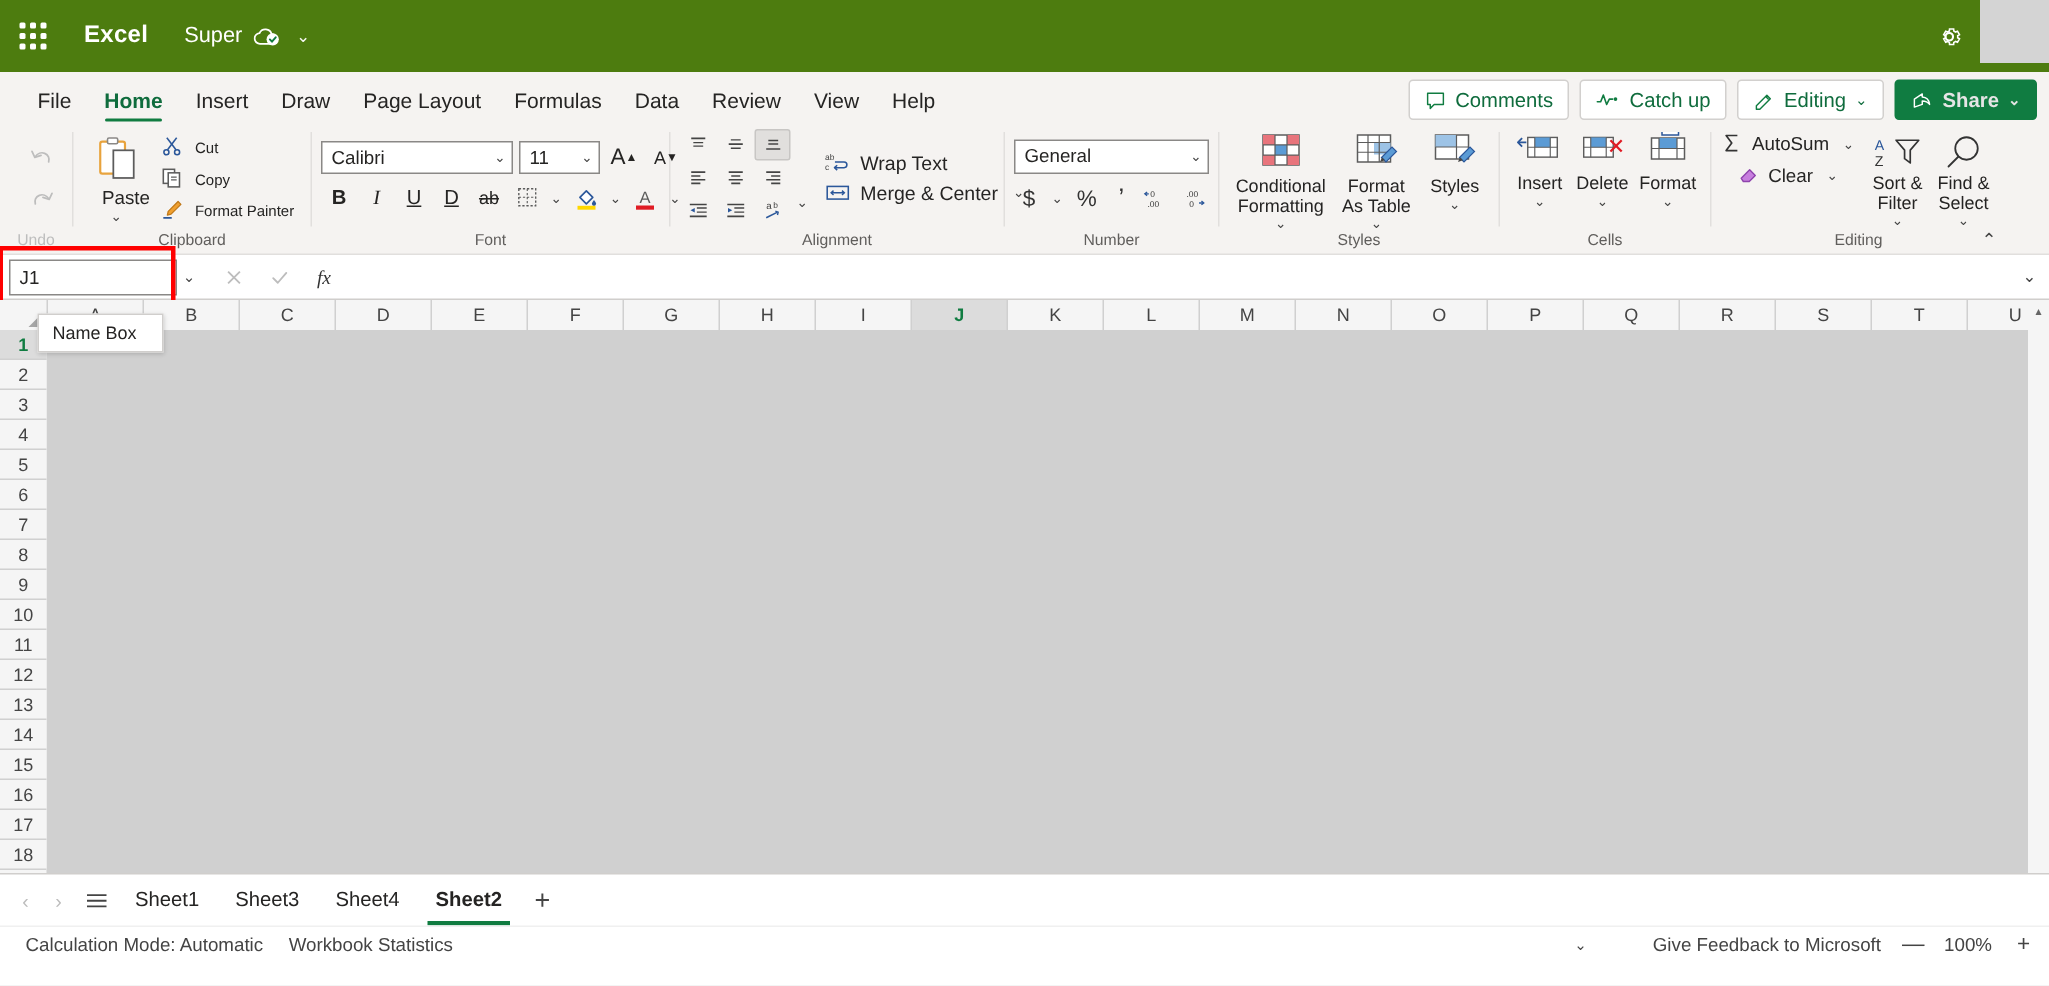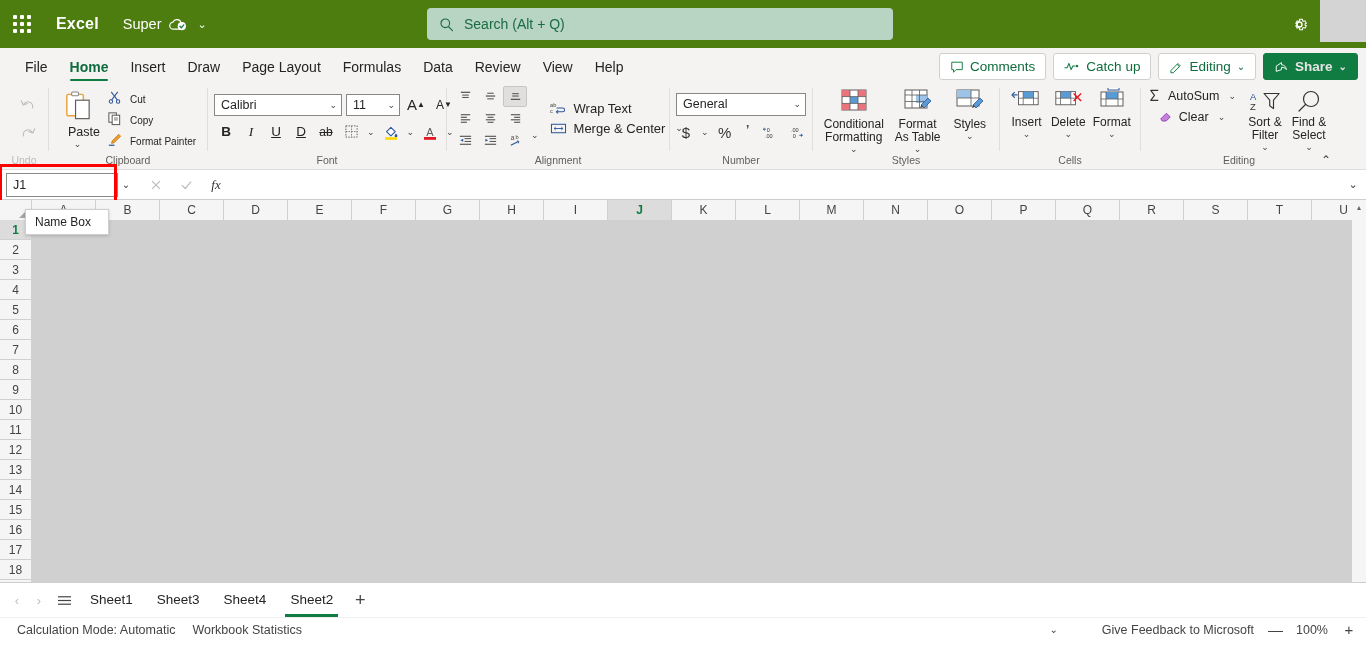--- a/index.html
+++ b/index.html
@@ -205,21 +205,21 @@
   .tabbar {
     height: 35px; background: #fff; display: flex; align-items: center;
     border-top: 1px solid #d0cecc; padding-left: 6px; position: relative;
   }
   .nav-arrow { width: 22px; text-align: center; font-size: 13px; color: #bdbdbd; cursor: pointer; }
   .hamburger { width: 28px; display: flex; align-items: center; justify-content: center; cursor: pointer; }
   .stab {
     font-size: 13.5px; color: #252423; padding: 0 12px; height: 33px; line-height: 31px;
     cursor: pointer; position: relative; white-space: nowrap;
   }
-  .stab.active { font-weight: normal; }
+  .stab.active { font-weight: bold; }
   .stab.active::after {
     content: ''; position: absolute; left: 7px; right: 7px; bottom: 0; height: 2.5px; background: #107c41;
   }
   .addsheet { width: 30px; text-align: center; font-size: 18px; color: #444; cursor: pointer; line-height: 20px; }
 
   
   .statusbar {
     height: 24px; background: #fff; display: flex; align-items: center;
     font-size: 12.5px; color: #444; position: relative; border-top: 1px solid #f0f0f0;
   }
@@ -252,29 +252,20 @@
     <div class="doc-name">Super</div>
     <span class="saved-icon">
       <svg width="19" height="15" viewBox="0 0 19 15">
         <path d="M4.6 12.2h7.2a3.2 3.2 0 0 0 .3-6.4A4.3 4.3 0 0 0 4 5.1a2.9 2.9 0 0 0 .6 7.1z" fill="none" stroke="#ffffff" stroke-width="1.2"></path>
         <circle cx="12.8" cy="9.2" r="4.1" fill="#ffffff"></circle>
         <path d="M10.9 9.3l1.4 1.5 2.5-2.9" fill="none" stroke="#107c41" stroke-width="1.3" stroke-linecap="round" stroke-linejoin="round"></path>
       </svg>
     </span>
     <div class="title-chev">⌄</div>
 
-    <div class="searchbox">
-      <span class="sicon">
-        <svg width="15" height="15" viewBox="0 0 16 16">
-          <circle cx="6.7" cy="6.7" r="4.6" fill="none" stroke="#1b6b42" stroke-width="1.2"></circle>
-          <line x1="10.2" y1="10.4" x2="14.4" y2="14.6" stroke="#1b6b42" stroke-width="1.2" stroke-linecap="round"></line>
-        </svg>
-      </span>
-      <input type="text" placeholder="Search (Alt + Q)" style="">
-    </div>
 
     <div class="gear-btn">
       <svg width="19" height="19" viewBox="0 0 20 20">
         <path d="M10 6.6a3.4 3.4 0 1 0 0 6.8 3.4 3.4 0 0 0 0-6.8zm0 5.3a1.9 1.9 0 1 1 0-3.8 1.9 1.9 0 0 1 0 3.8z" fill="#fff"></path>
         <path d="M17.2 11.4l-1.3-.7a6 6 0 0 0 0-1.4l1.3-.7-1.4-2.5-1.4.6a6 6 0 0 0-1.2-.7l-.1-1.5h-2.9l-.1 1.5c-.4.2-.8.4-1.2.7l-1.4-.6-1.4 2.5 1.3.7a6 6 0 0 0 0 1.4l-1.3.7 1.4 2.5 1.4-.6c.4.3.8.5 1.2.7l.1 1.5h2.9l.1-1.5c.4-.2.8-.4 1.2-.7l1.4.6 1.4-2.5z" fill="none" stroke="#fff" stroke-width="1.1"></path>
       </svg>
     </div>
     <div class="corner-block"></div>
   </div>
 

